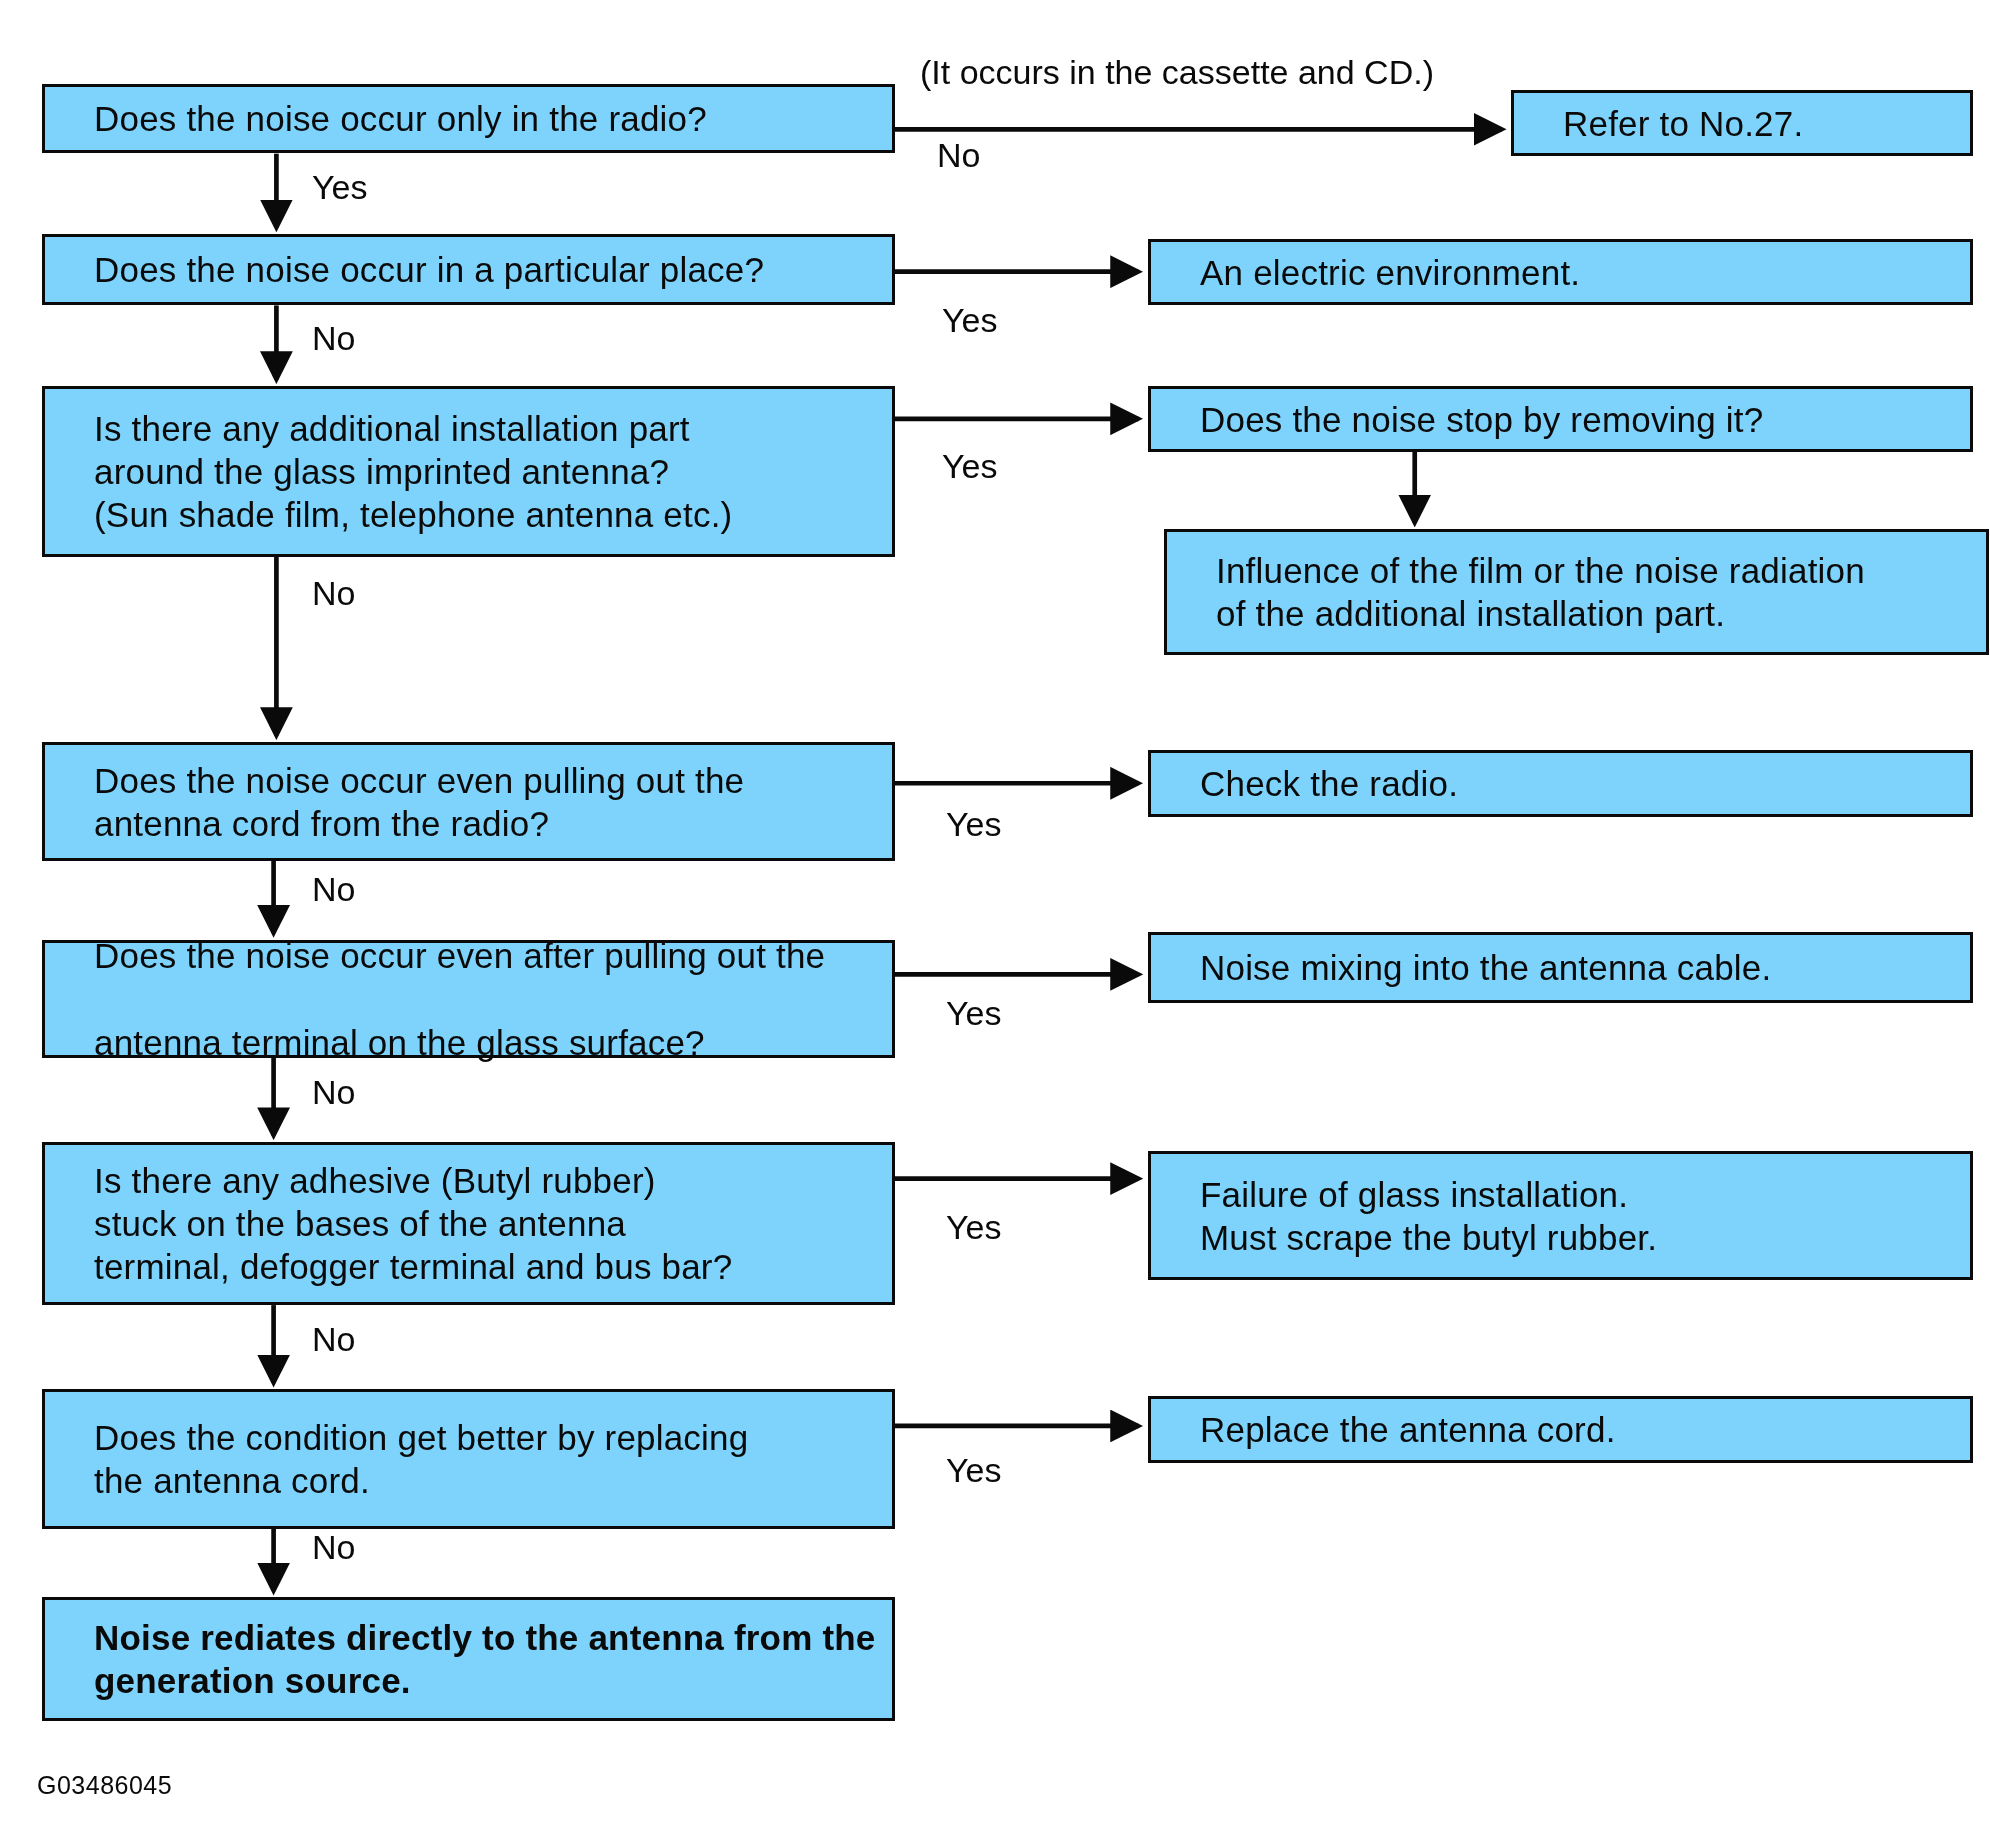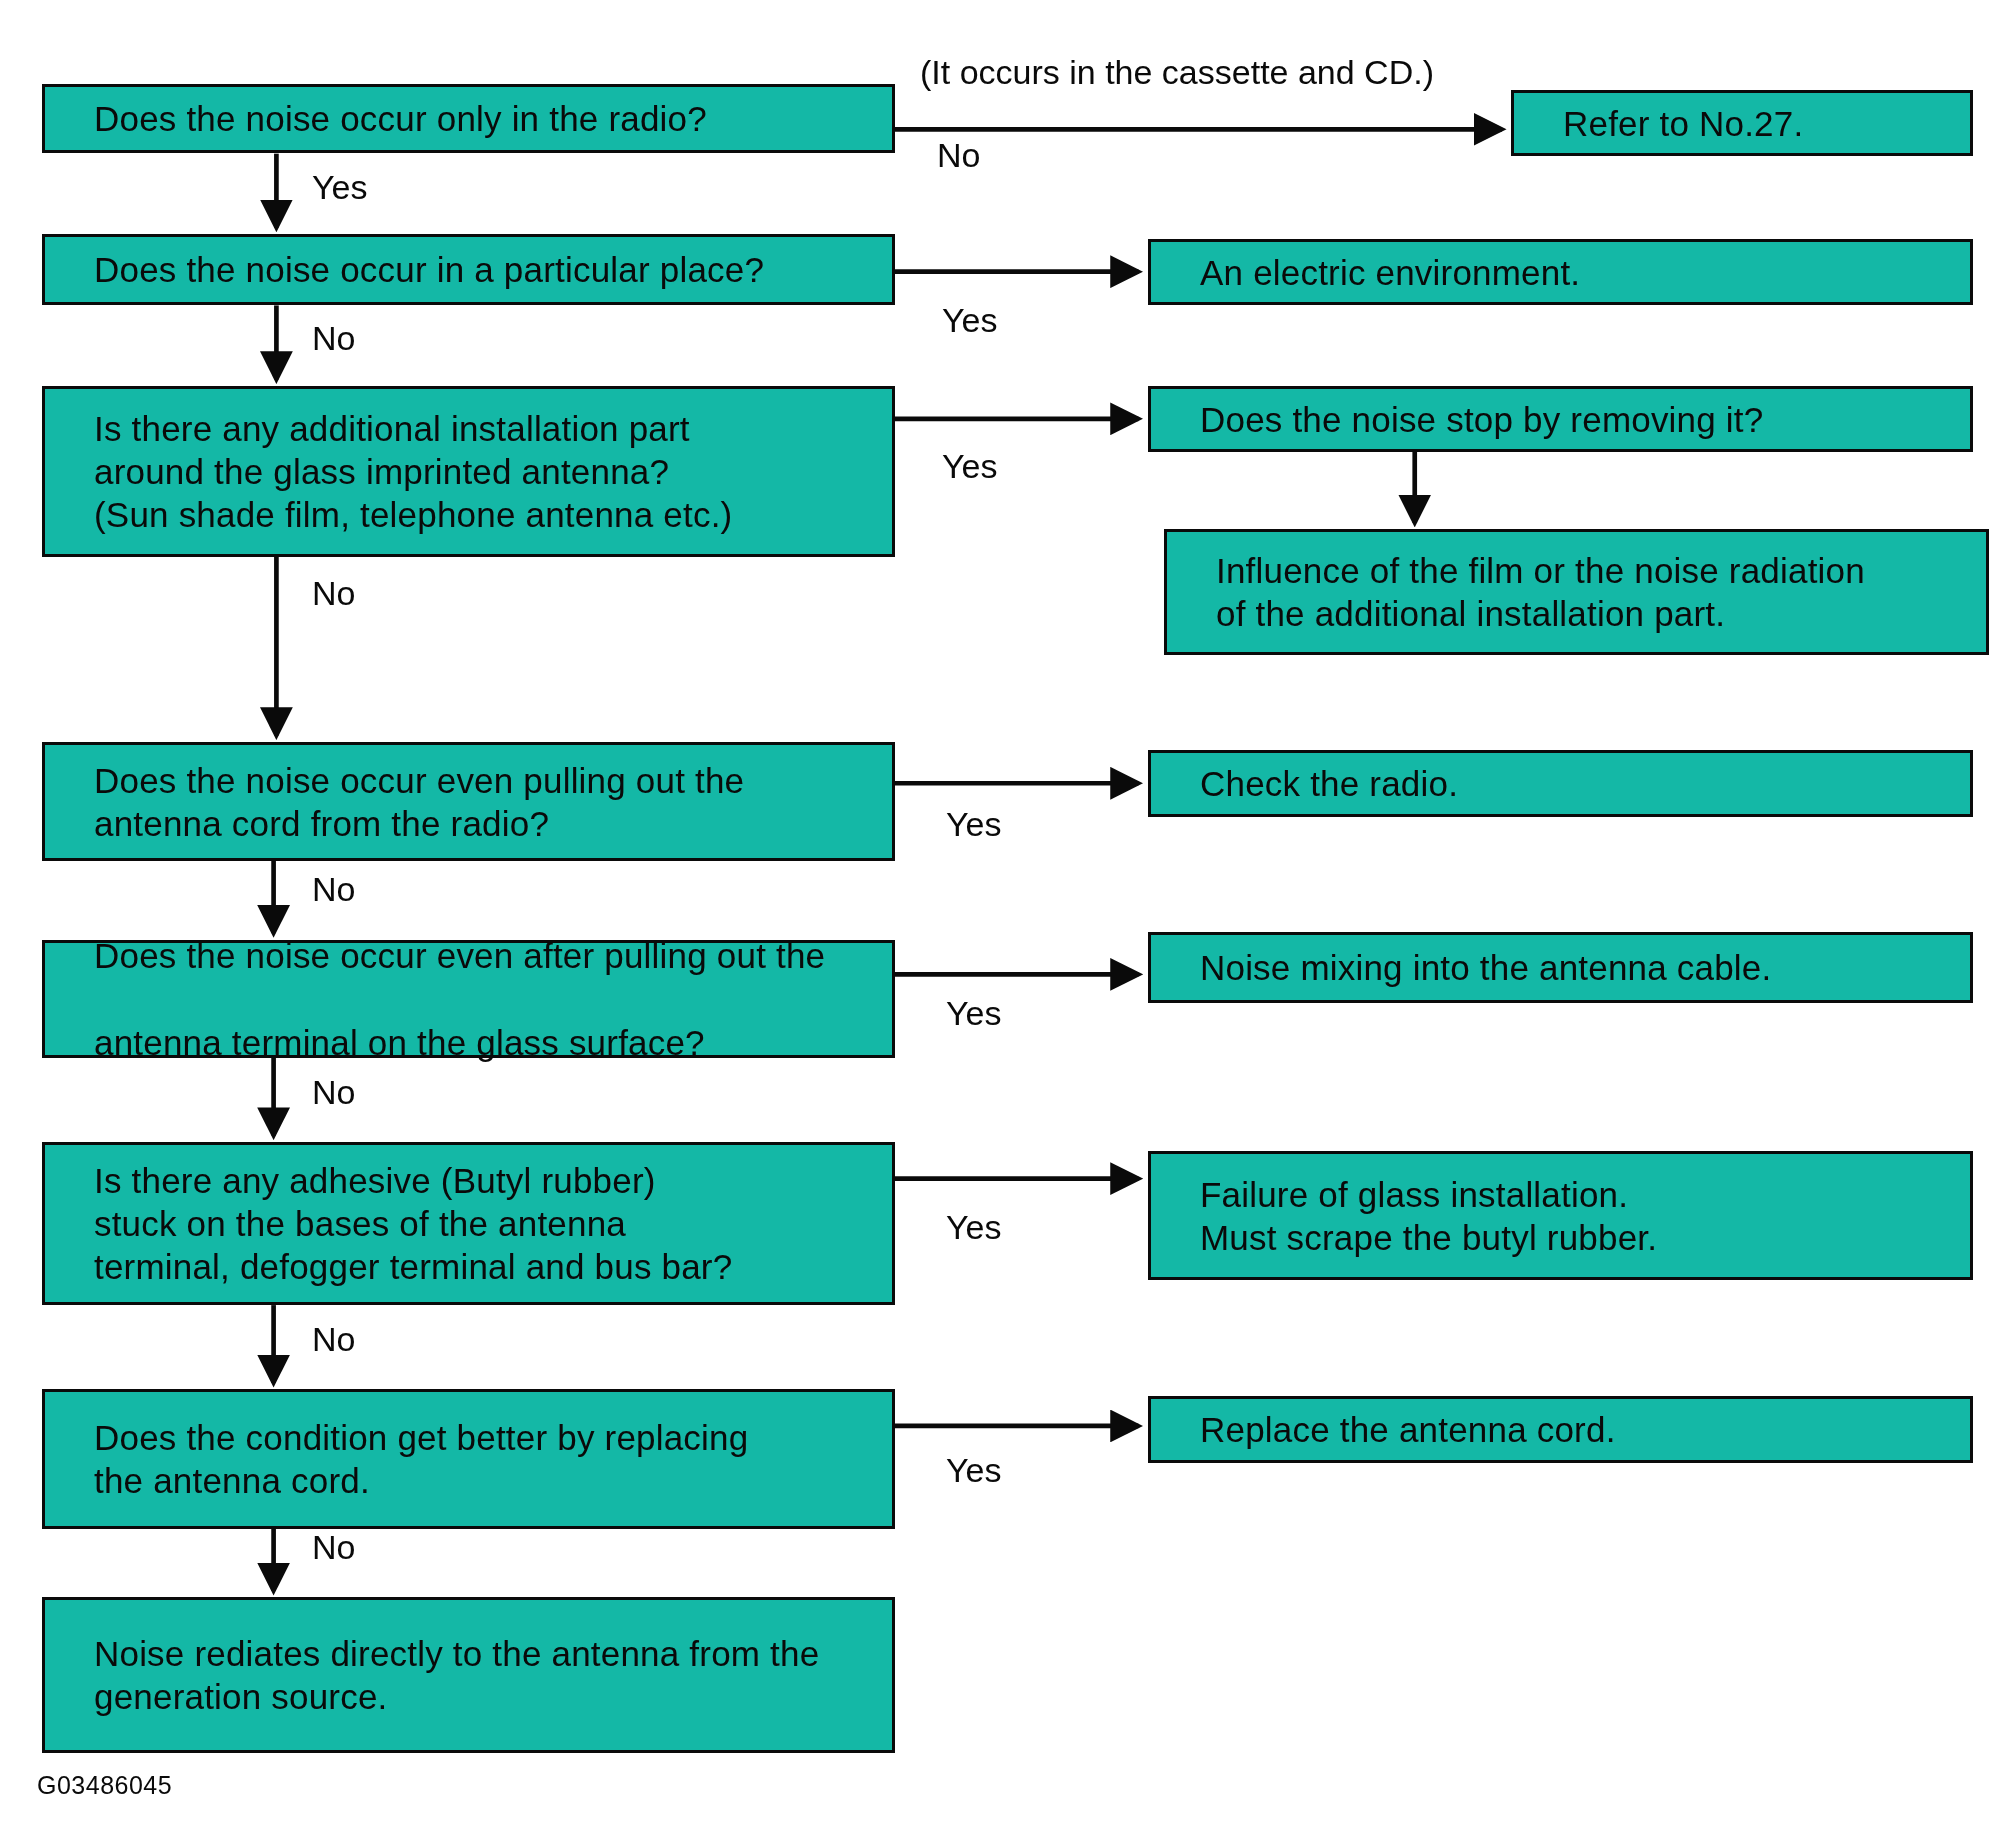--- a/index.html
+++ b/index.html
@@ -24,21 +24,21 @@
     pointer-events: none;
   }
   #arrows line {
     stroke: #0a0a0a;
     stroke-width: 5;
   }
   .box {
     position: absolute;
     box-sizing: border-box;
     border: 3.7px solid #0a0a0a;
-    background: #14b8a6;
+    background: #7dd3fc;
     display: flex;
     flex-direction: column;
     justify-content: center;
     padding-left: 49px;
     padding-right: 9.4px;
     font-size: 35px;
     line-height: 43px;
     letter-spacing: 0.2px;
   }
   .box .line { white-space: nowrap; }
@@ -57,21 +57,21 @@
   }
 
   
   #q1 { left: 42px; top:  84px; width: 853px; height:  69px; }
   #q2 { left: 42px; top: 234px; width: 853px; height:  71px; }
   #q3 { left: 42px; top: 386px; width: 853px; height: 171px; }
   #q4 { left: 42px; top: 742px; width: 853px; height: 119px; }
   #q5 { left: 42px; top: 940px; width: 853px; height: 118px; gap: 44px; }
   #q6 { left: 42px; top: 1142px; width: 853px; height: 163px; }
   #q7 { left: 42px; top: 1389px; width: 853px; height: 140px; }
-  #q8 { left: 42px; top: 1597px; width: 853px; height: 156px; }
+  #q8 { left: 42px; top: 1597px; width: 853px; height: 124px; font-weight: bold; }
 
   
   #r1  { left: 1511px; top:   90px; width: 462px; height:  66px; }
   #r2  { left: 1148px; top:  239px; width: 825px; height:  66px; }
   #r3a { left: 1148px; top:  386px; width: 825px; height:  66px; }
   #r3b { left: 1148px; top:  529px; width: 825px; height: 126px; margin-left: 16px; }
   #r4  { left: 1148px; top:  750px; width: 825px; height:  67px; }
   #r5  { left: 1148px; top:  932px; width: 825px; height:  71px; }
   #r6  { left: 1148px; top: 1151px; width: 825px; height: 129px; }
   #r7  { left: 1148px; top: 1396px; width: 825px; height:  67px; }

